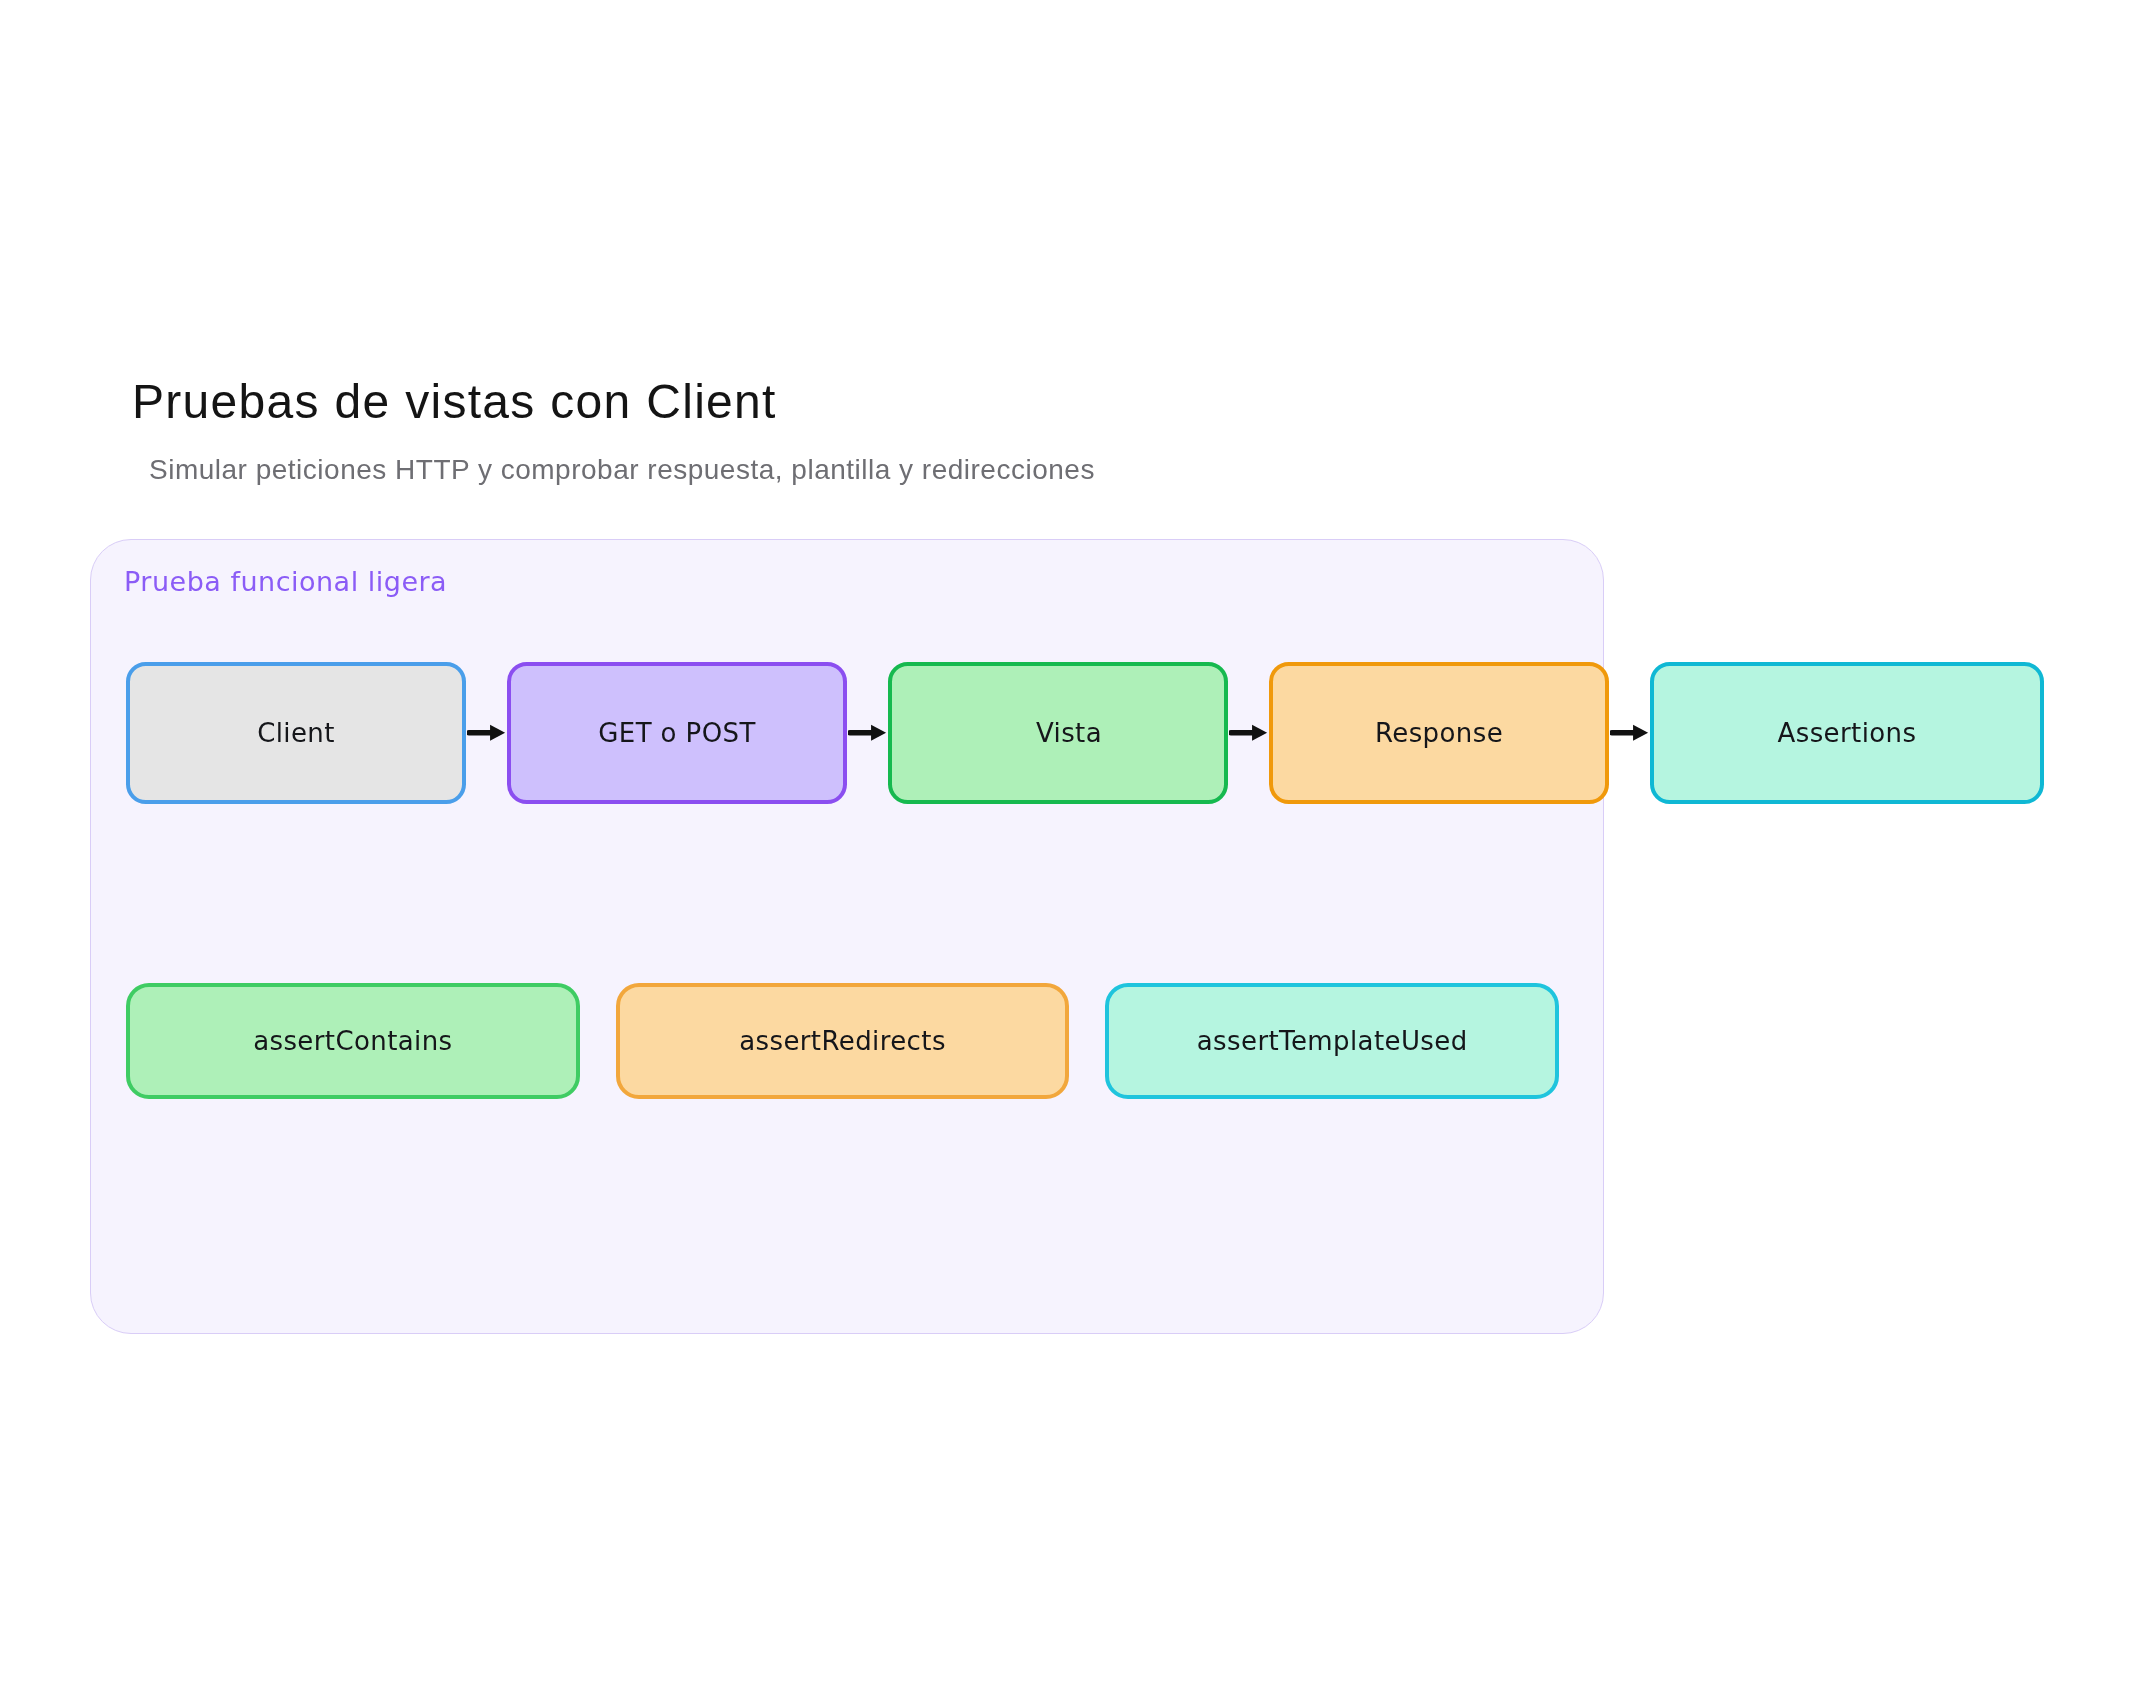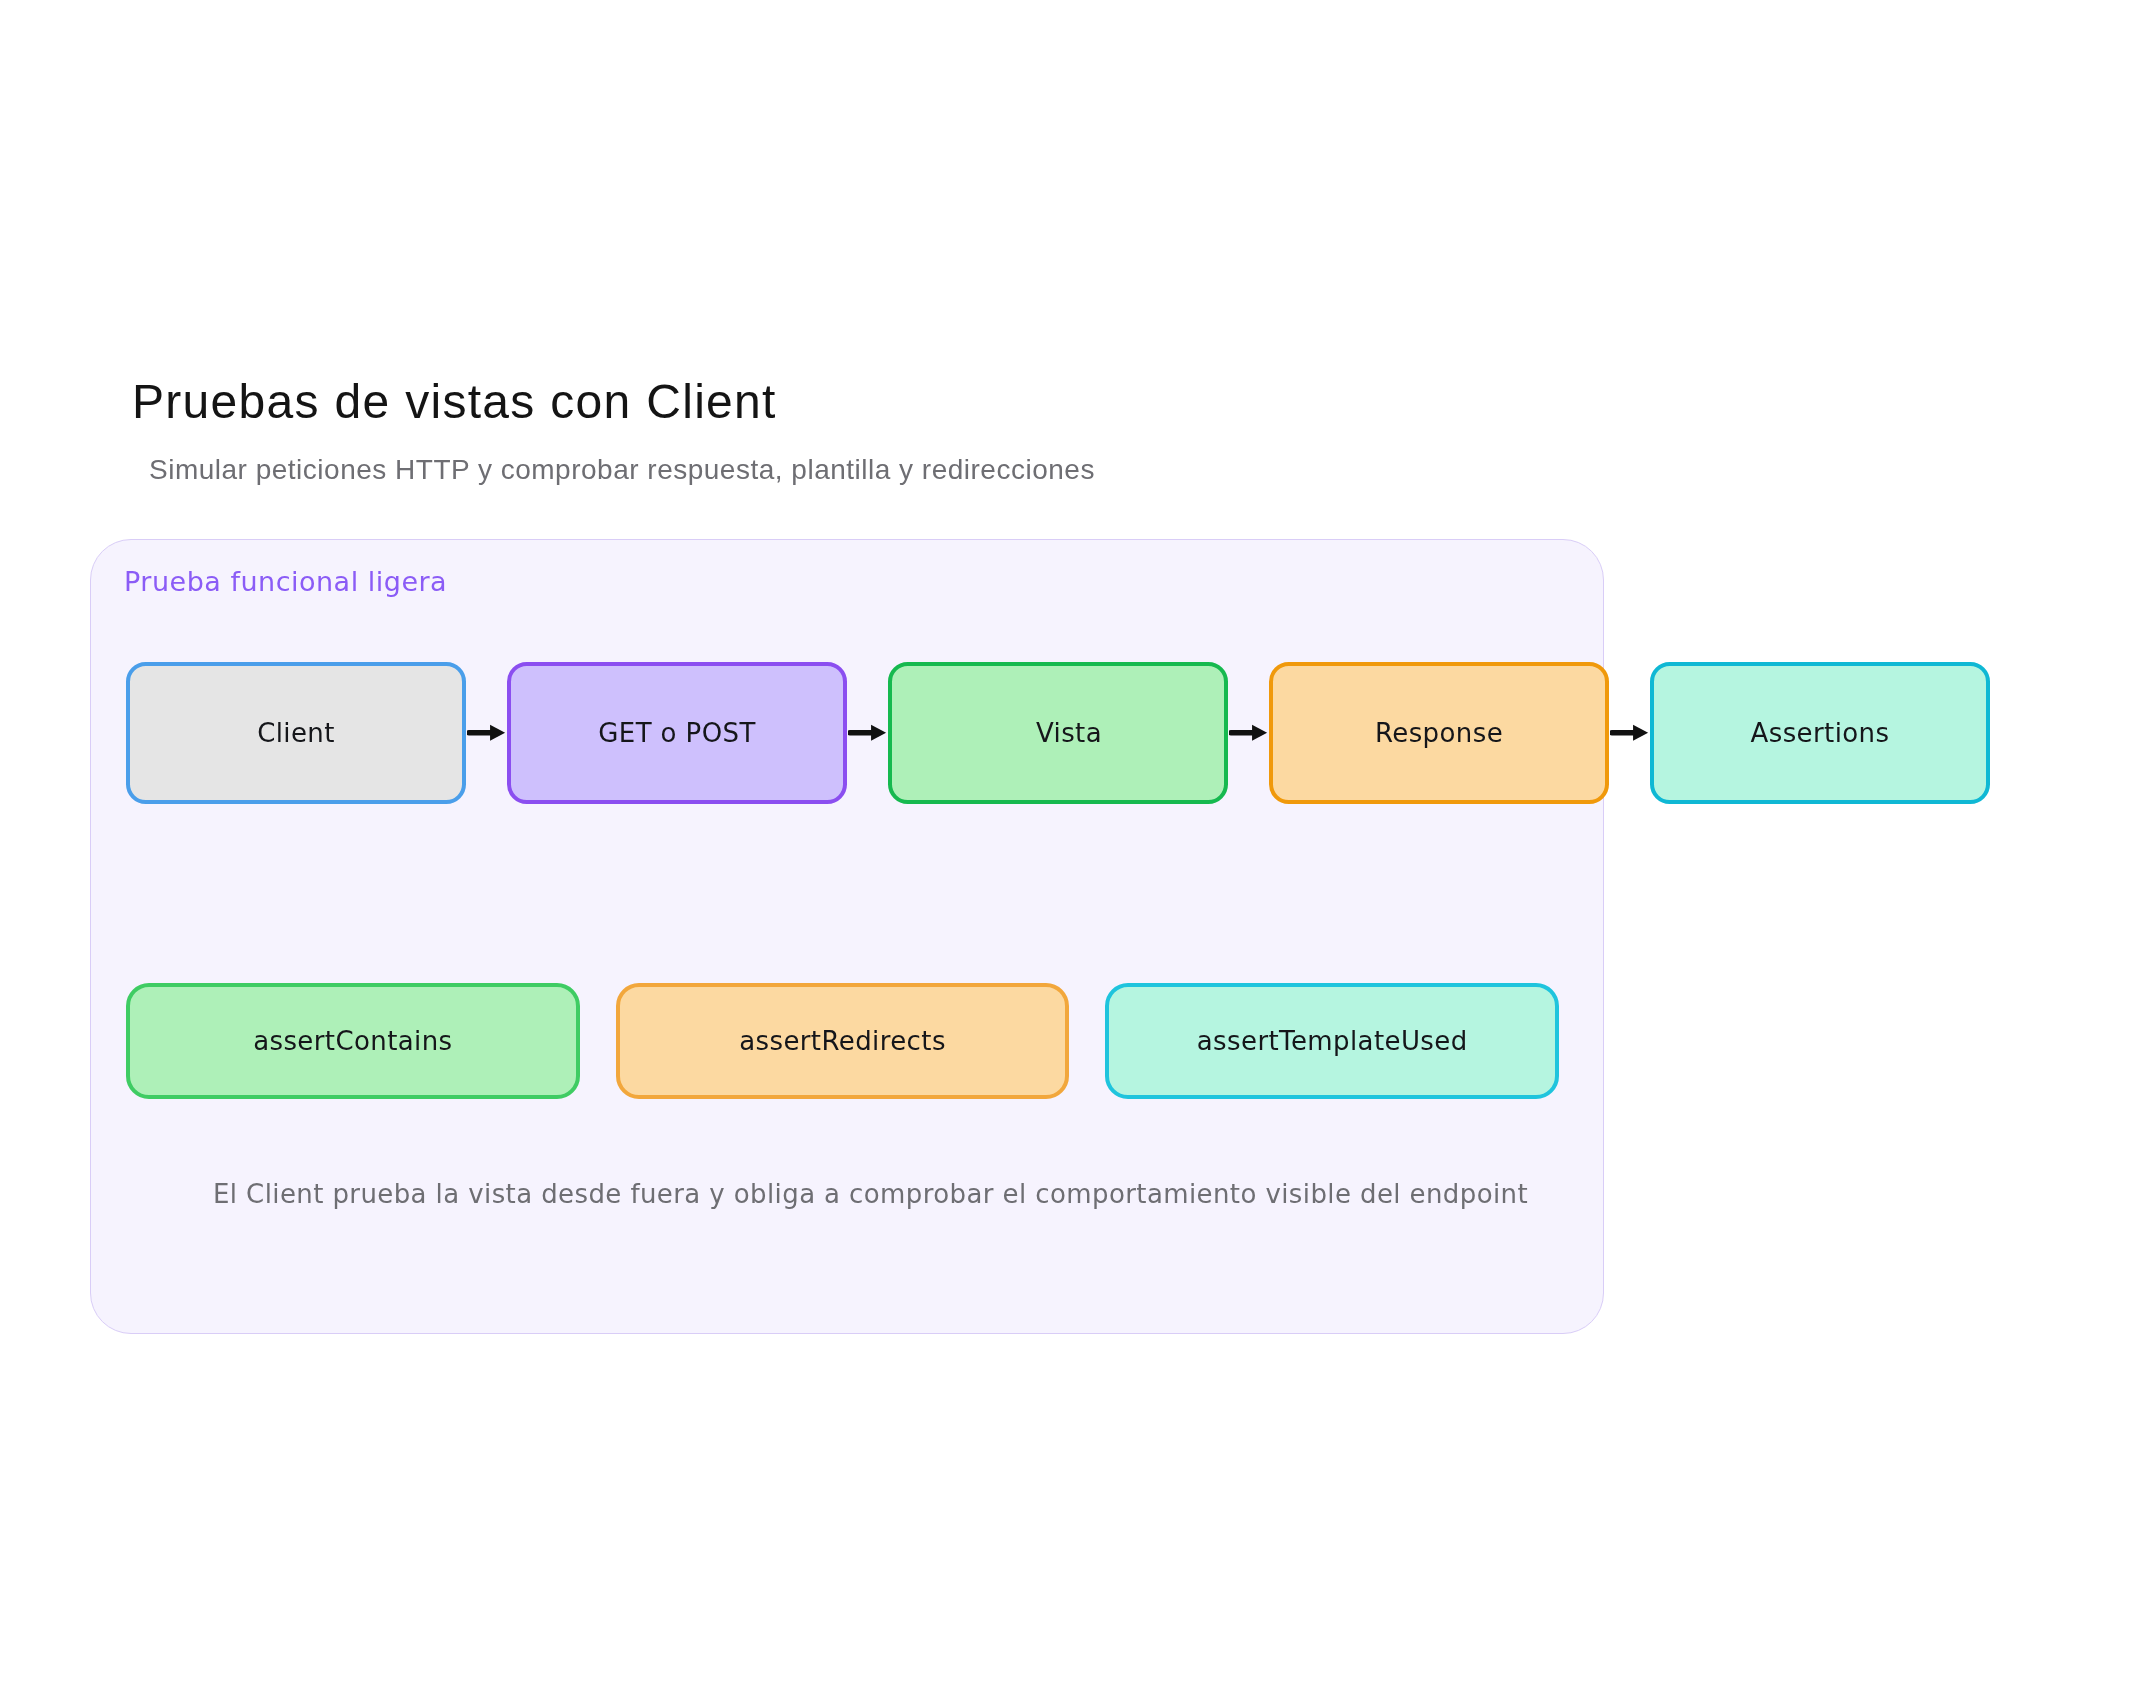--- a/index.html
+++ b/index.html
@@ -139,33 +139,32 @@
       </div>
       <div class="node" style="width: 340px; background: rgb(252, 217, 161); border-color: rgb(240, 153, 11);">
         <div class="node-label">Response</div>
       </div>
       <div class="arrow">
         <svg width="39" height="21.5" viewBox="0 0 44 24">
           <line x1="2" y1="12" x2="28" y2="12" stroke="#111" stroke-width="6" stroke-linecap="round"></line>
           <polygon points="26,3 43,12 26,21" fill="#111"></polygon>
         </svg>
       </div>
-      <div class="node" style="width: 340px; background: rgb(181, 245, 224); border-color: rgb(15, 184, 212);">
+      <div class="node" style="width: 394px; background: rgb(181, 245, 224); border-color: rgb(15, 184, 212);">
         <div class="node-label">Assertions</div>
       </div>
     </div>
 
   <div class="pill-row" id="pill-row">
       <div class="pill" style="background: rgb(174, 240, 184); border-color: rgb(63, 204, 99);">
         <div class="pill-label">assertContains</div>
       </div>
       <div class="pill" style="background: rgb(252, 217, 161); border-color: rgb(242, 167, 60);">
         <div class="pill-label">assertRedirects</div>
       </div>
       <div class="pill" style="background: rgb(181, 245, 224); border-color: rgb(31, 196, 221);">
         <div class="pill-label">assertTemplateUsed</div>
       </div>
     </div>
 
-  <div class="caption">El Client prueba la vista desde fuera y obliga a comprobar el comportamiento visible del endpoint</div>
 
 </div>
 
 
 </body></html>

